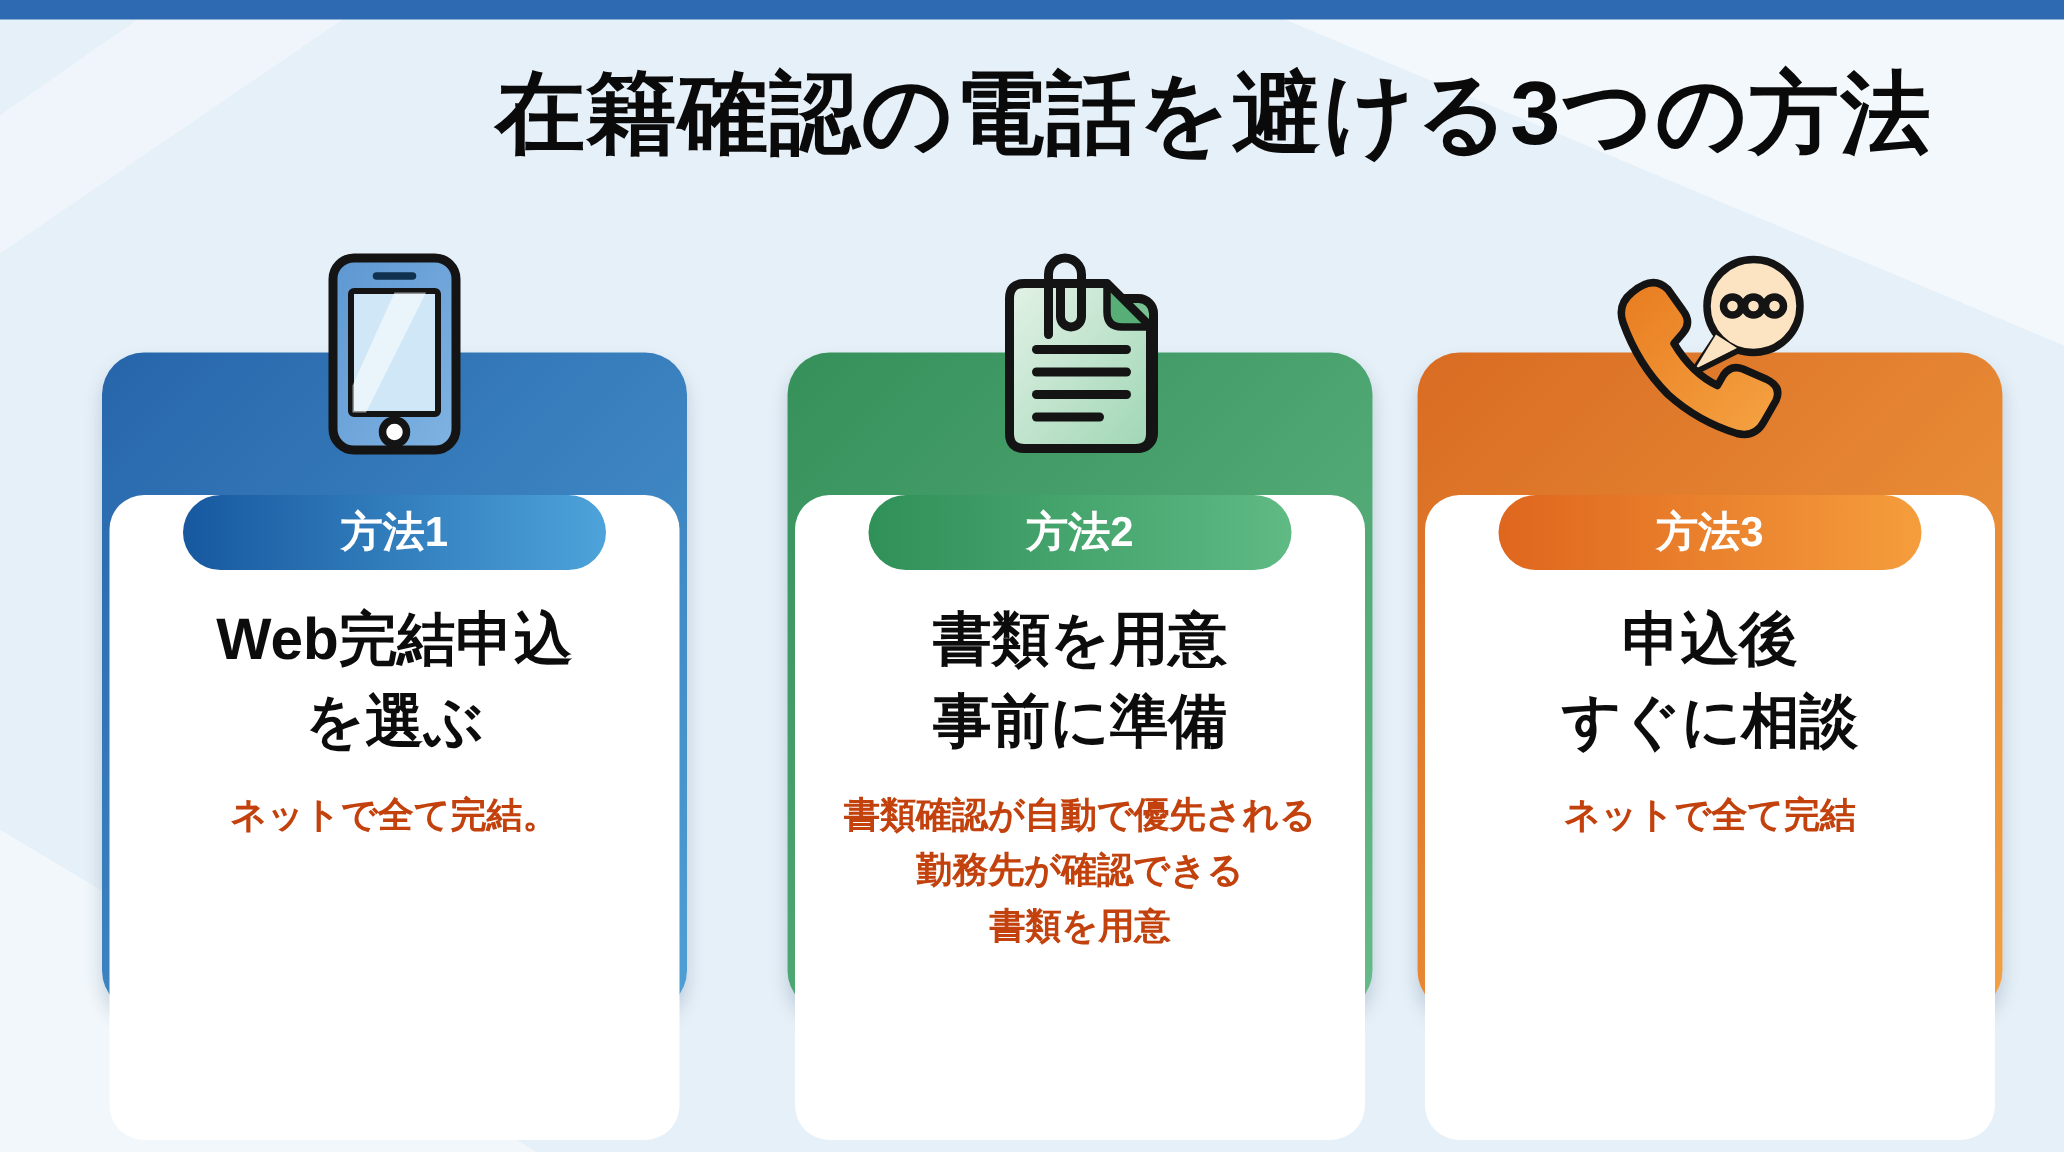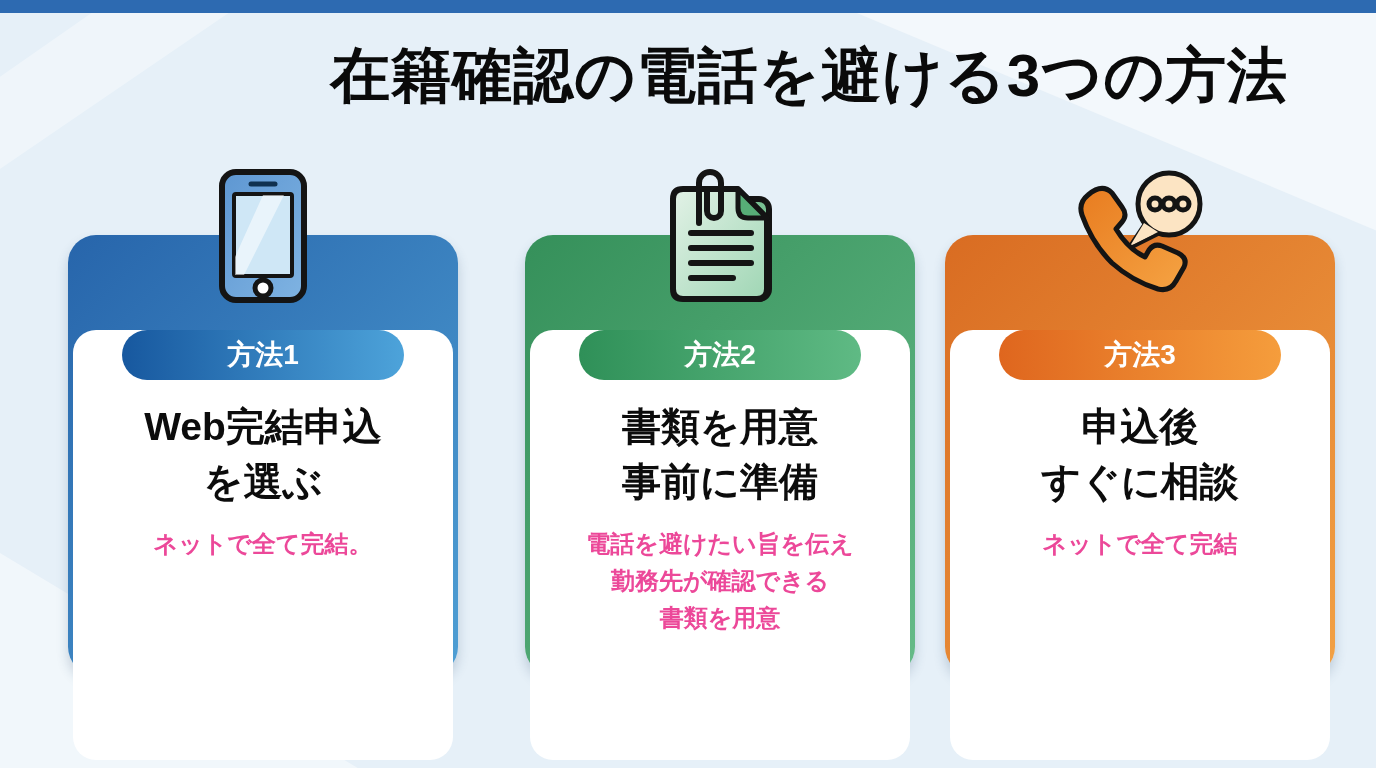--- a/index.html
+++ b/index.html
@@ -61,21 +61,21 @@
   .badge.orange { background:linear-gradient(90deg,#df661e 0%,#f59d3c 100%); }
 
   .heading {
     margin-top:19px; font-size:39px; font-weight:800;
     line-height:1.42; color:#0c0c0c;
   }
   .heading span { display:block; }
 
   .desc {
     margin-top:15px; font-size:24px; font-weight:700;
-    line-height:1.55; color:#ec4899;
+    line-height:1.55; color:#c2410c;
   }
   .desc span { display:block; }
 
   .foot {
     position:absolute; top:696px; left:14px;
     display:flex; align-items:center; gap:9px;
   }
   .foot .arrow-svg { display:block; }
   .foot .note { font-size:27px; font-weight:800; color:#0c0c0c; }
 </style>
@@ -147,21 +147,21 @@
       </svg>
     </div>
     <div class="card green">
       <div class="card-inner">
         <span class="badge green">方法2</span>
         <div class="heading">
           <span>書類を用意</span>
           <span>事前に準備</span>
         </div>
         <div class="desc">
-          <span>電話を避けたい旨を伝え</span>
+          <span>書類確認が自動で優先される</span>
           <span>勤務先が確認できる</span>
           <span>書類を用意</span>
         </div>
       </div>
     </div>
     <div class="foot">
       <svg class="arrow-svg" width="27" height="25" viewBox="0 0 27 25">
         <path d="M4 2 V11 Q4 17 10 17 H13" fill="none" stroke="#3f9c63" stroke-width="4.5" stroke-linecap="round"></path>
         <polygon points="13,10 25,17 13,24" fill="#3f9c63"></polygon>
       </svg>

